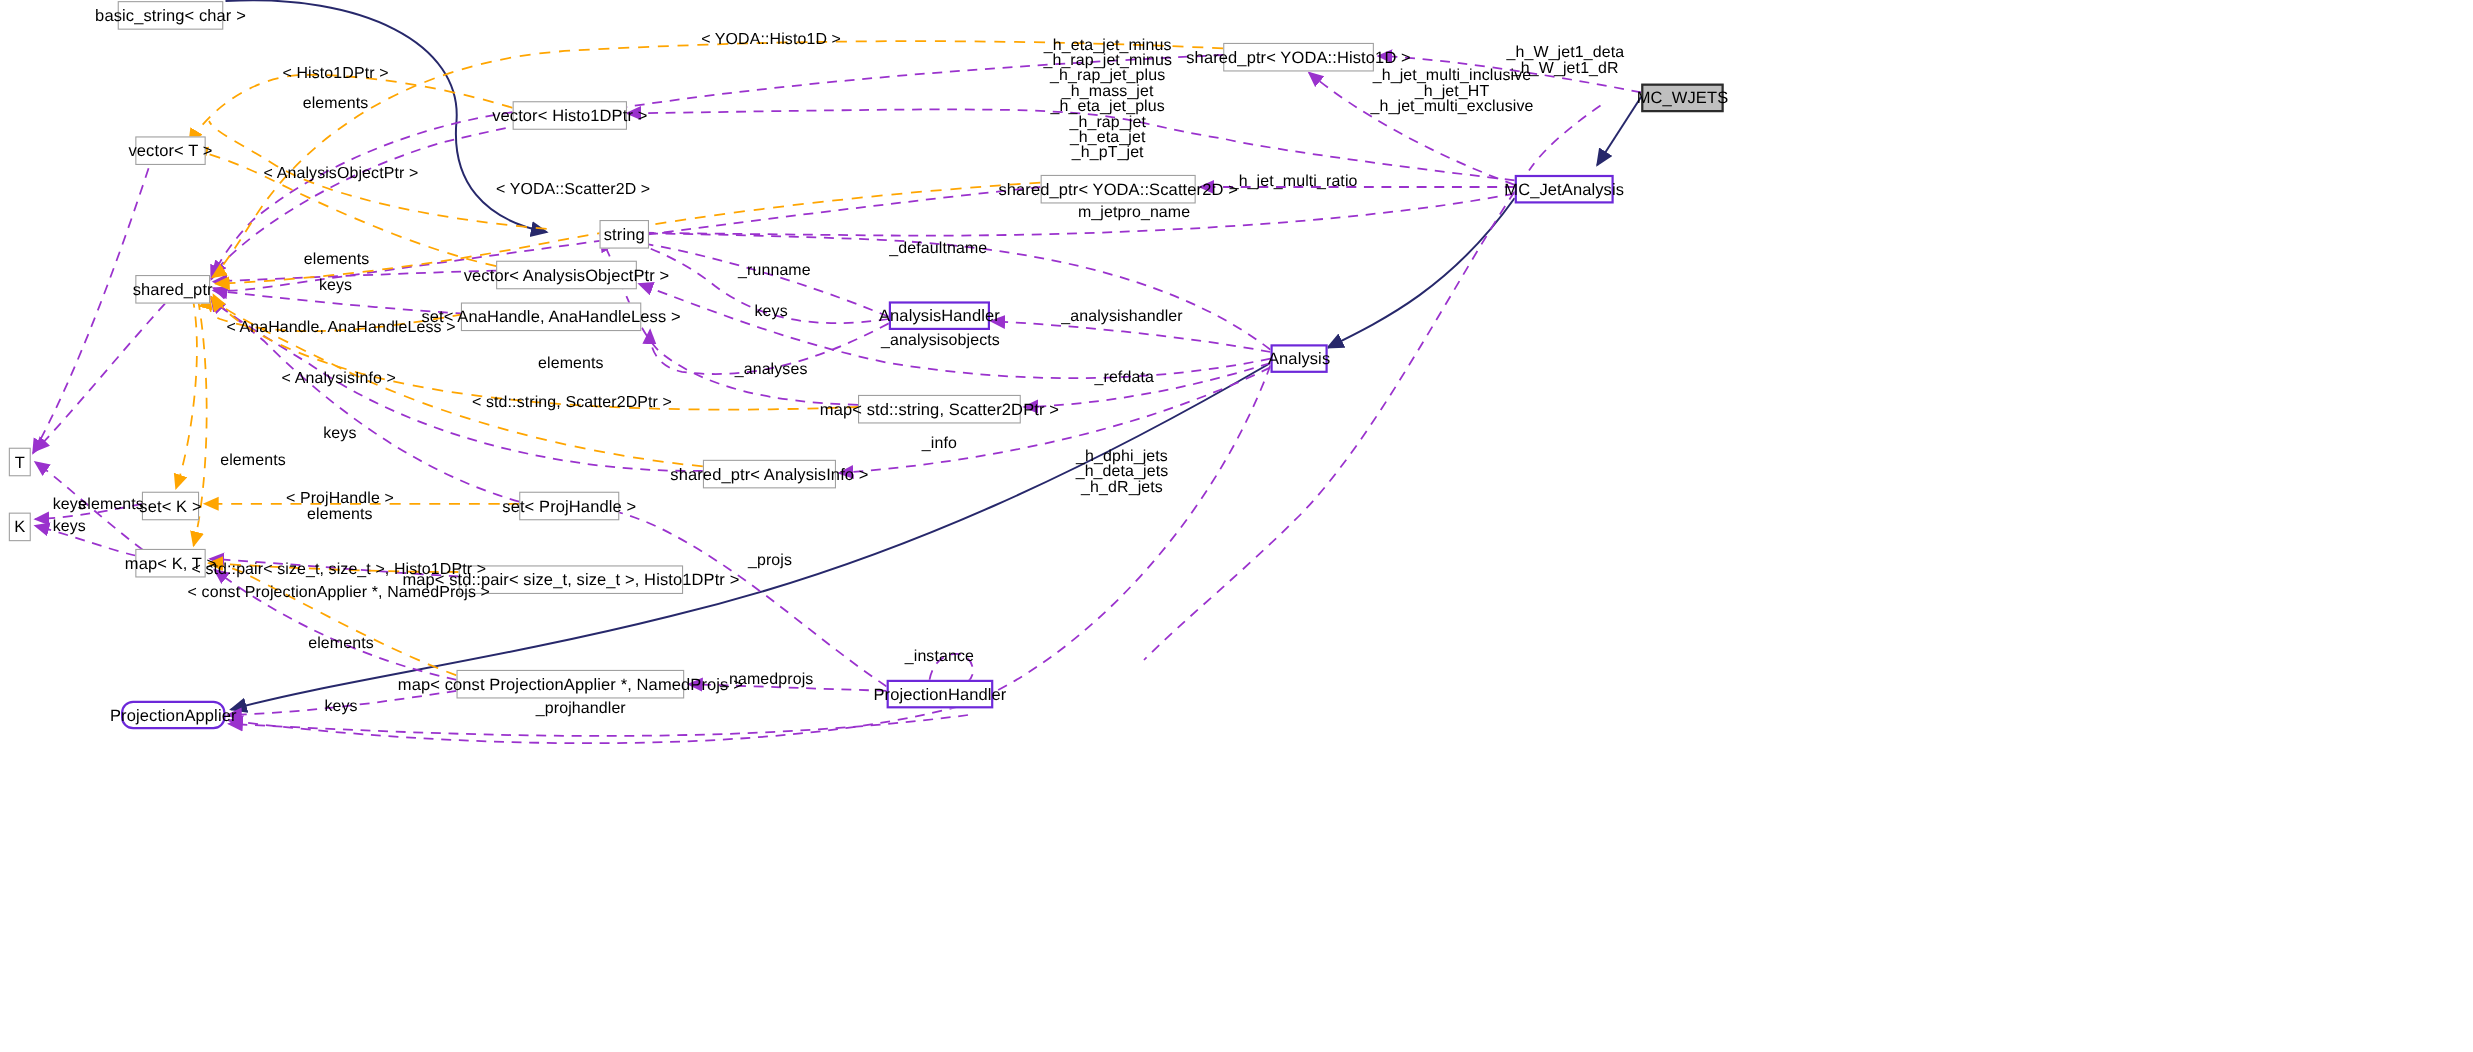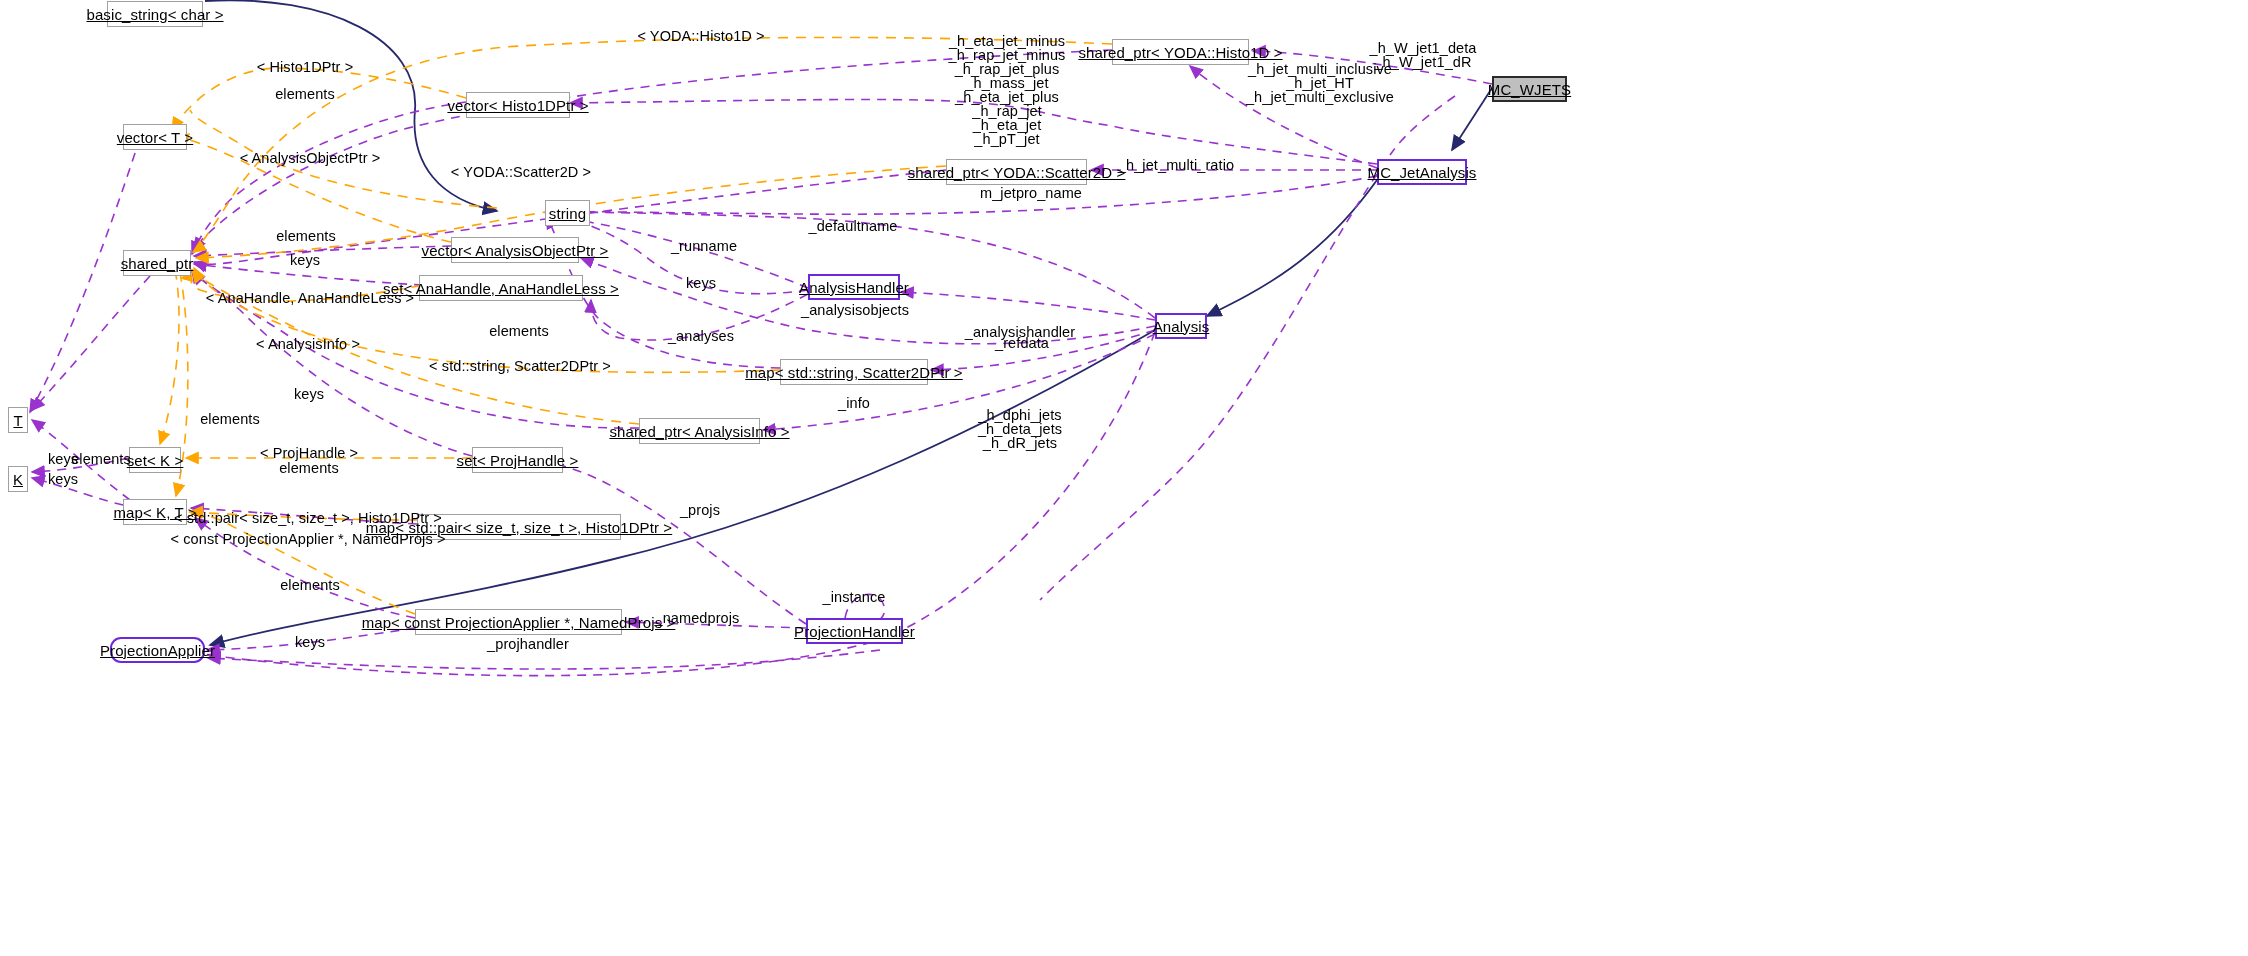--- a/index.html
+++ b/index.html
@@ -31,21 +31,20 @@
     color: #000000;
     font-size: 15px;
     line-height: 1;
     white-space: nowrap;
     display: flex;
     align-items: center;
     justify-content: center;
     padding: 0 9px;
     height: 26px;
     letter-spacing: 0.1px;
-    text-decoration: underline;
   }
   .node.strong {
     border: 2px solid #6d28d9;
   }
   .node.current {
     border: 2px solid #2b2b2b;
     background: #bfbfbf;
   }
   .edge-label {
     position: absolute;
@@ -226,21 +225,21 @@
       <div class="edge-label center" style="left: 305px; top: 87px;">elements</div>
       <div class="edge-label center" style="left: 310px; top: 151px;">&lt; AnalysisObjectPtr &gt;</div>
       <div class="edge-label center" style="left: 1176px; top: 158px;">_h_jet_multi_ratio</div>
       <div class="edge-label center" style="left: 521px; top: 165px;">&lt; YODA::Scatter2D &gt;</div>
       <div class="edge-label center" style="left: 1031px; top: 186px;">m_jetpro_name</div>
       <div class="edge-label center" style="left: 853px; top: 219px;">_defaultname</div>
       <div class="edge-label center" style="left: 306px; top: 229px;">elements</div>
       <div class="edge-label center" style="left: 704px; top: 239px;">_runname</div>
       <div class="edge-label center" style="left: 305px; top: 253px;">keys</div>
       <div class="edge-label center" style="left: 701px; top: 276px;">keys</div>
-      <div class="edge-label center" style="left: 1020px; top: 281px; margin-top: 44px;">_analysishandler</div>
+      <div class="edge-label center" style="left: 1020px; top: 281px;">_analysishandler</div>
       <div class="edge-label center" style="left: 310px; top: 291px;">&lt; AnaHandle, AnaHandleLess &gt;</div>
       <div class="edge-label center" style="left: 855px; top: 303px;">_analysisobjects</div>
       <div class="edge-label center" style="left: 519px; top: 324px;">elements</div>
       <div class="edge-label center" style="left: 701px; top: 329px;">_analyses</div>
       <div class="edge-label center" style="left: 1022px; top: 336px;">_refdata</div>
       <div class="edge-label center" style="left: 308px; top: 337px;">&lt; AnalysisInfo &gt;</div>
       <div class="edge-label center" style="left: 520px; top: 359px;">&lt; std::string, Scatter2DPtr &gt;</div>
       <div class="edge-label center" style="left: 309px; top: 387px;">keys</div>
       <div class="edge-label center" style="left: 854px; top: 396px;">_info</div>
       <div class="edge-label center" style="left: 230px; top: 412px;">elements</div>

